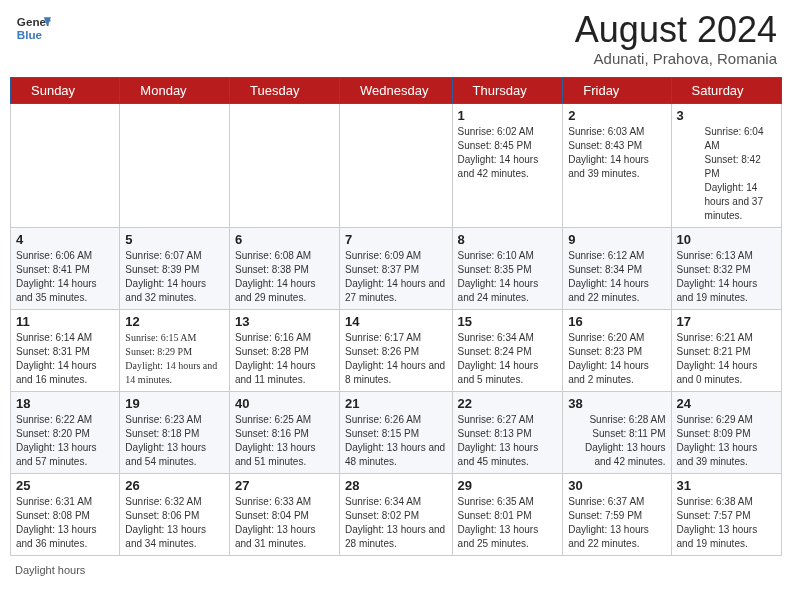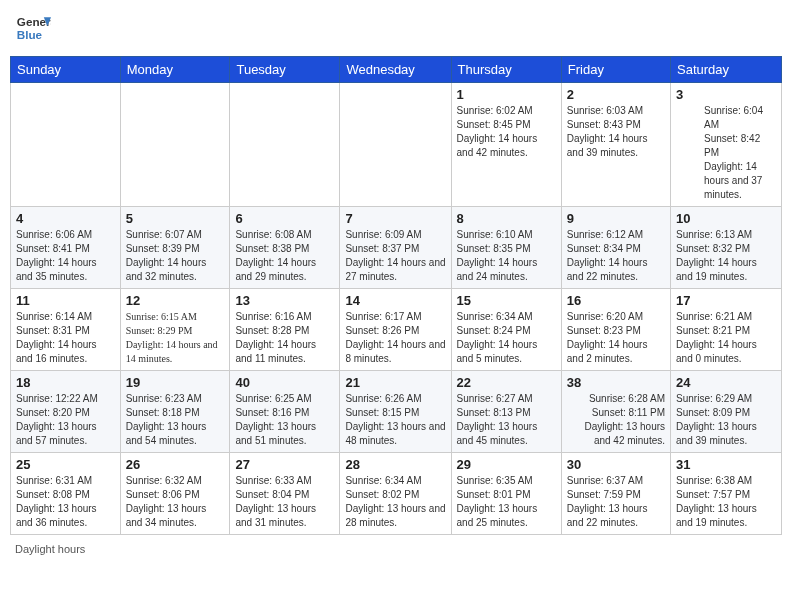--- a/index.html
+++ b/index.html
@@ -38,24 +38,24 @@
     .location {
       font-size: 15px;
       color: #555;
     }
     .calendar {
       width: 100%;
       border-collapse: collapse;
       font-size: 11px;
     }
     .calendar th {
-      background: #1d4ed8;
+      background: #b91c1c;
       color: #fff;
       text-align: left;
-      padding: 5px 6px;
+      padding: 5px 20px;
       font-size: 13px;
       font-weight: normal;
       border: 1px solid #2a5a9f;
     }
     .calendar td {
       vertical-align: top;
       border: 1px solid #ccc;
       padding: 4px 5px;
       width: 113px;
       min-height: 80px;
@@ -89,20 +89,24 @@
 </head>
 <body>
 
 <div class="header">
   <div class="logo">
     <svg class="logo-icon" viewBox="0 0 40 40">
       <text x="2" y="18" font-size="13" font-weight="bold" fill="#333" font-family="Arial">General</text>
       <text x="2" y="32" font-size="13" font-weight="bold" fill="#3a7abf" font-family="Arial">Blue</text>
       <polygon points="32,8 40,8 36,18" fill="#3a7abf"></polygon>
     </svg>
+  </div>
+  <div class="title-block">
+    <div class="month-year">August 2024</div>
+    <div class="location">Adunati, Prahova, Romania</div>
   </div>
 </div>
 
 <table class="calendar">
   <thead>
     <tr>
     <th>Sunday</th>
         <th>Monday</th>
         <th>Tuesday</th>
         <th>Wednesday</th>
@@ -220,21 +224,21 @@
         <td>
           <span class="day-num">17</span>
           <div class="day-info" style="white-space: pre-line;">Sunrise: 6:21 AM
 Sunset: 8:21 PM
 Daylight: 14 hours and 0 minutes.</div>
         </td>
       </tr>
       <tr>
         <td>
           <span class="day-num">18</span>
-          <div class="day-info" style="white-space: pre-line;">Sunrise: 12:22 AM
+          <div class="day-info" style="white-space: pre-line;">Sunrise: 6:22 AM
 Sunset: 8:20 PM
 Daylight: 13 hours and 57 minutes.</div>
         </td>
         <td>
           <span class="day-num">19</span>
           <div class="day-info" style="white-space: pre-line;">Sunrise: 6:23 AM
 Sunset: 8:18 PM
 Daylight: 13 hours and 54 minutes.</div>
         </td>
         <td>

